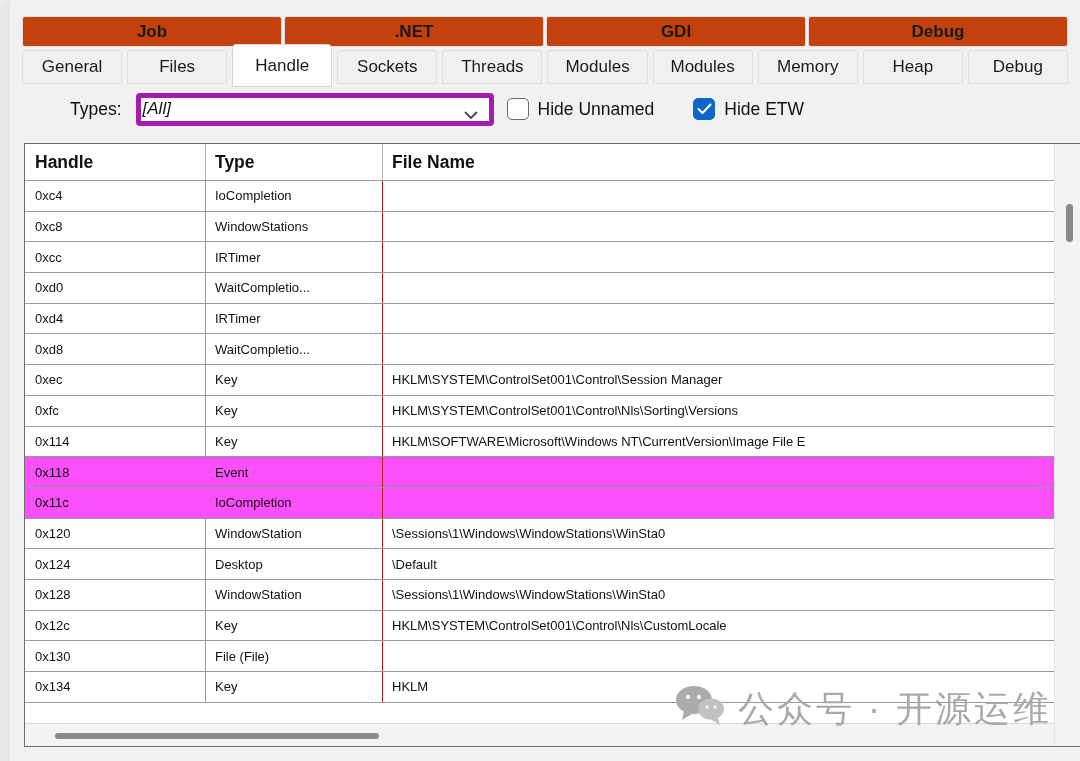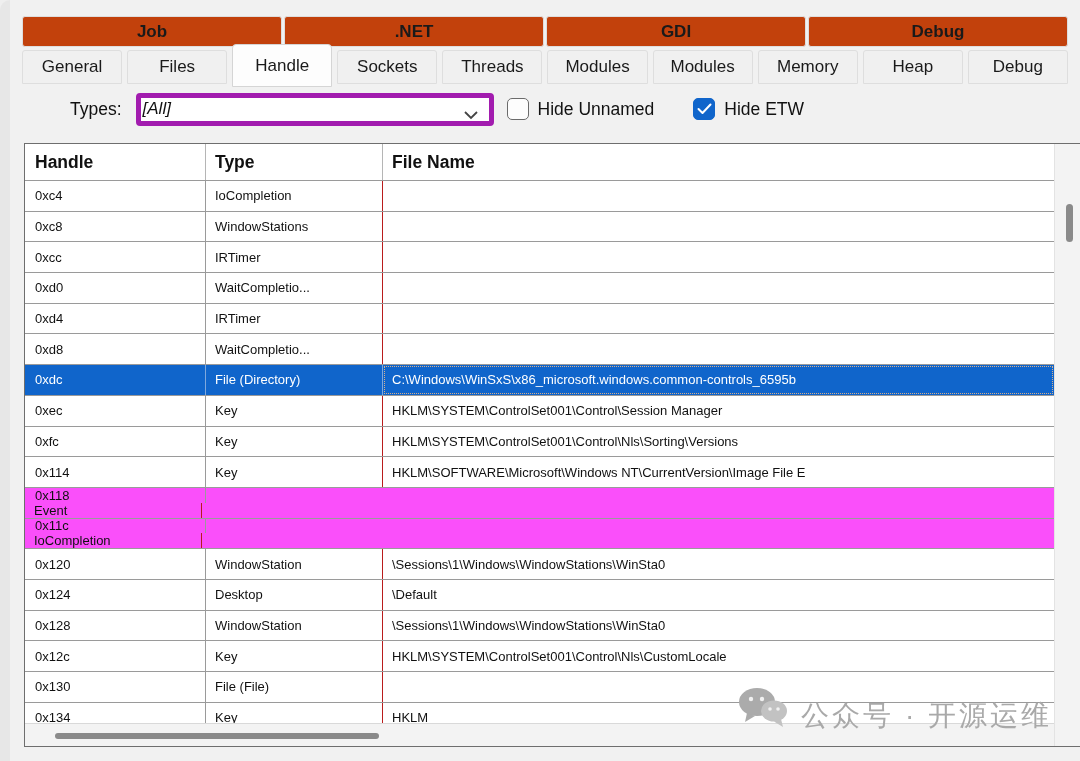--- a/index.html
+++ b/index.html
@@ -90,27 +90,27 @@
   .rows { position: absolute; left: 0; right: 0; top: 37px; bottom: 23px; overflow: hidden; }
   .row { display: flex; height: 30.7px; align-items: flex-start; border-bottom: 1px solid #9a9a9a; font-size: 13px; background: #fff; }
   .c-handle { width: 181px; padding-left: 10px; align-self: stretch; display: flex; align-items: center; border-right: 1px solid #9a9a9a; overflow: hidden; white-space: nowrap; }
   .c-type   { width: 177px; padding-left: 9px;  align-self: stretch; display: flex; align-items: center; border-right: 1px solid #b91c1c; overflow: hidden; white-space: nowrap; }
   .c-file   { flex: 1; padding-left: 9px; align-self: stretch; display: flex; align-items: center; overflow: hidden; white-space: nowrap; }
   .thead .c-handle, .thead .c-type { border-right: 1px solid #b5b5b5; }
 
   .row.selected { background: var(--sel); color: #fff; }
   .row.selected .c-handle, .row.selected .c-type { border-right-color: #7fa8dd; }
   .row.selected .c-file { outline: 1px dotted #d8b08a; outline-offset: -2px; }
-  .row.highlight { background: var(--mag); flex-direction: column; }
+  .row.highlight { background: var(--mag); }
 
   
   .watermark {
     position: absolute; right: 28px; bottom: 26px; z-index: 9;
-    display: flex; align-items: flex-end; gap: 12px;
-    color: #a9a9a9; font-size: 28px; letter-spacing: 3px;
+    display: flex; align-items: center; gap: 12px;
+    color: #a9a9a9; font-size: 36px; letter-spacing: 3px;
     pointer-events: none;
   }
 </style>
 </head>
 <body>
 
 <div class="window">
 
   <div class="tabs-top">
       <div class="tab-outer">Job</div>
@@ -182,25 +182,20 @@
           </div>
           <div class="row">
             <div class="c-handle">0xd4</div>
             <div class="c-type">IRTimer</div>
             <div class="c-file"></div>
           </div>
           <div class="row">
             <div class="c-handle">0xd8</div>
             <div class="c-type">WaitCompletio...</div>
             <div class="c-file"></div>
-          </div>
-          <div class="row selected">
-            <div class="c-handle">0xdc</div>
-            <div class="c-type">File (Directory)</div>
-            <div class="c-file">C:\Windows\WinSxS\x86_microsoft.windows.common-controls_6595b</div>
           </div>
           <div class="row">
             <div class="c-handle">0xec</div>
             <div class="c-type">Key</div>
             <div class="c-file">HKLM\SYSTEM\ControlSet001\Control\Session Manager</div>
           </div>
           <div class="row">
             <div class="c-handle">0xfc</div>
             <div class="c-type">Key</div>
             <div class="c-file">HKLM\SYSTEM\ControlSet001\Control\Nls\Sorting\Versions</div>

